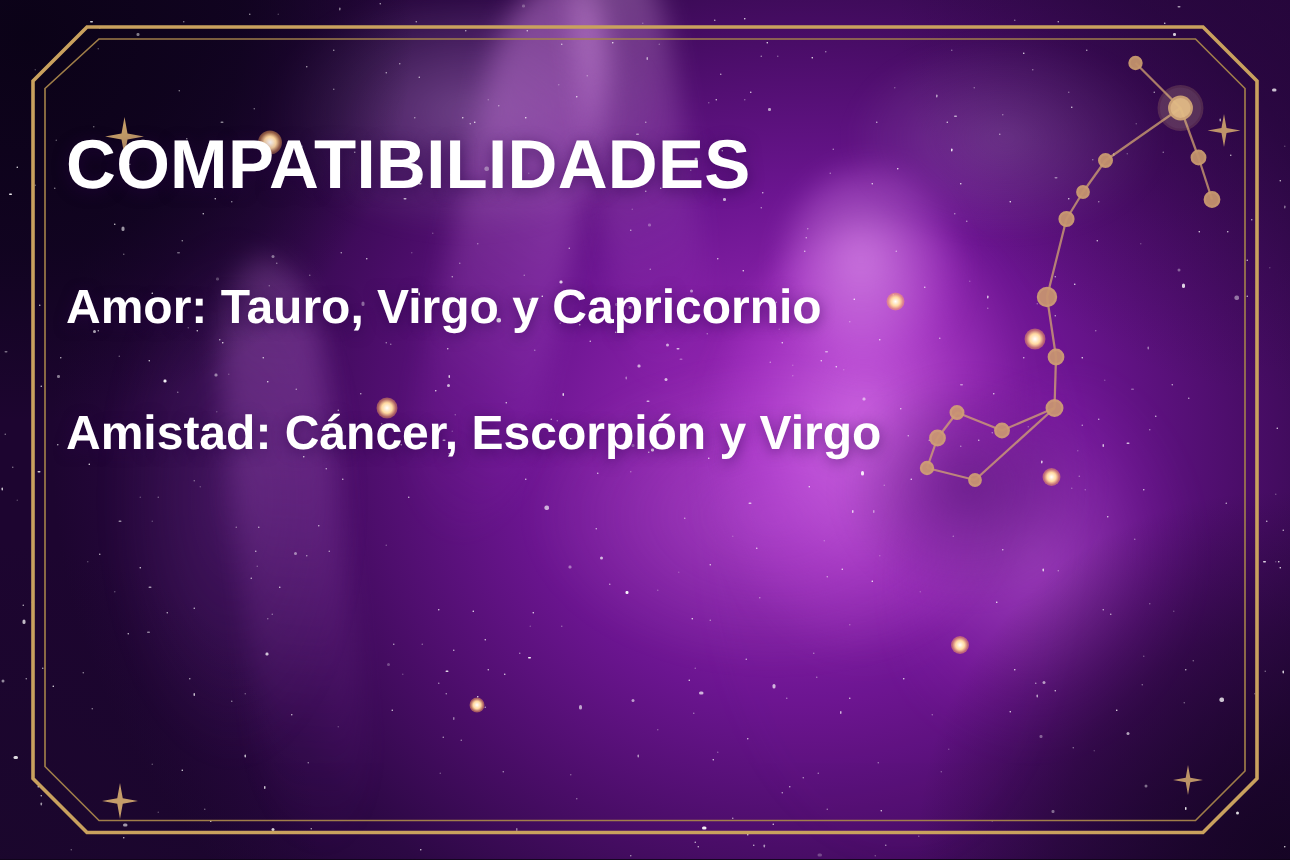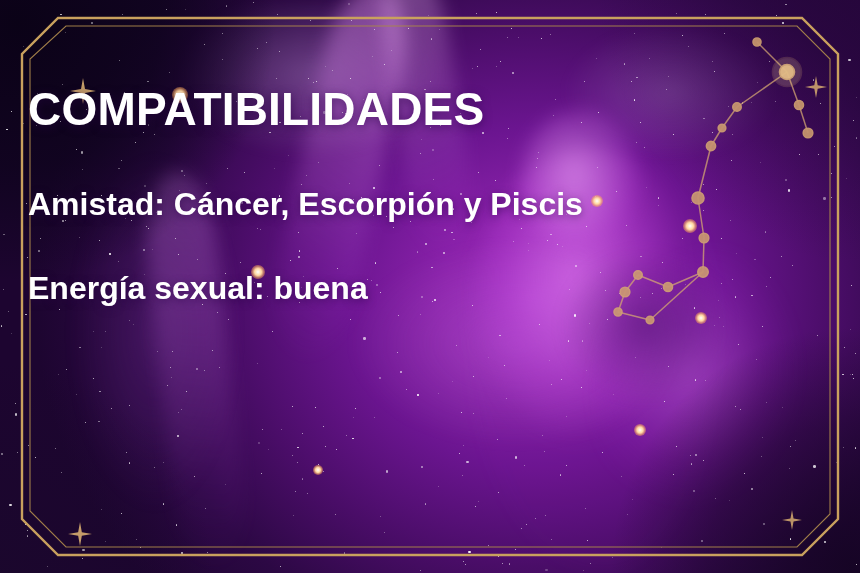--- a/index.html
+++ b/index.html
@@ -111,21 +111,21 @@
   
   .frame { position: absolute; inset: 0; pointer-events: none; }
   .sparkle { position: absolute; pointer-events: none; }
 
   
   .constellation { position: absolute; inset: 0; pointer-events: none; }
 
   
   .content {
     position: absolute;
-    left: 28px;
+    left: 44px;
     top: 86px;
     width: 700px;
   }
   .title {
     color: #ffffff;
     font-size: 46px;
     font-weight: bold;
     letter-spacing: 0.2px;
     line-height: 1;
     margin: 0 0 56px 0;
@@ -742,17 +742,17 @@
   </svg>
   <svg class="sparkle" style="left:68px; top:522px;" width="24" height="24" viewBox="0 0 26 26">
     <path d="M13 0 L15 11 L26 13 L15 15 L13 26 L11 15 L0 13 L11 11 Z" fill="#d7ad70" opacity="0.9"></path>
   </svg>
   <svg class="sparkle" style="left:782px; top:510px;" width="20" height="20" viewBox="0 0 26 26">
     <path d="M13 0 L15 11 L26 13 L15 15 L13 26 L11 15 L0 13 L11 11 Z" fill="#d7ad70" opacity="0.85"></path>
   </svg>
 
   <div class="content">
     <h1 class="title">COMPATIBILIDADES</h1>
-    <p class="line">Amistad: Cáncer, Escorpión y Piscis</p>
-    <p class="line">Energía sexual: buena</p>
+    <p class="line">Amor: Tauro, Virgo y Capricornio</p>
+    <p class="line">Amistad: Cáncer, Escorpión y Virgo</p>
   </div>
 
 </div>
 
 </body></html>

